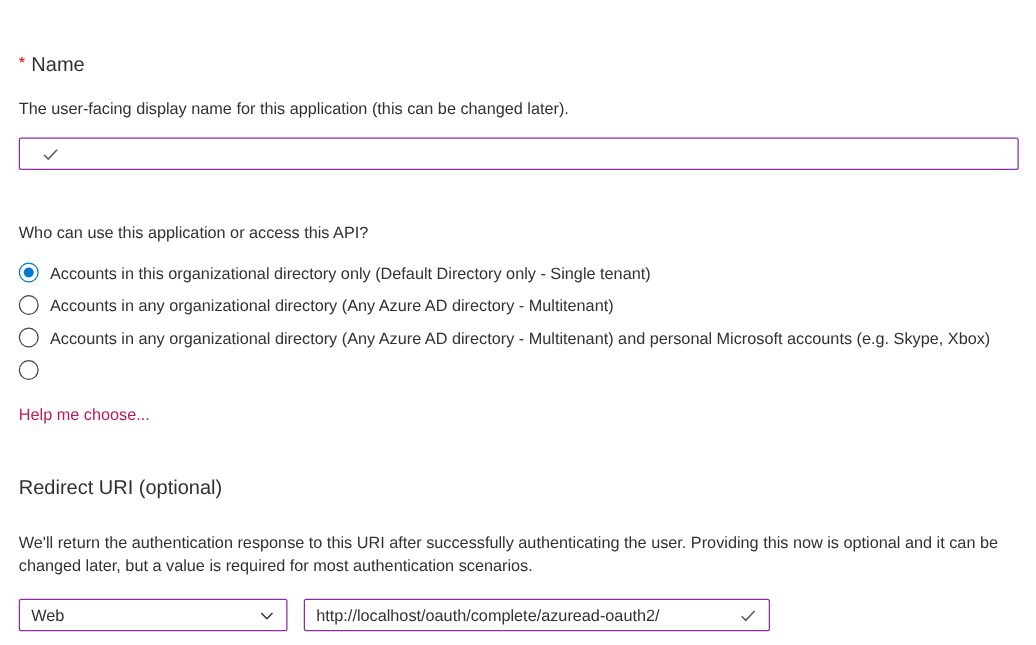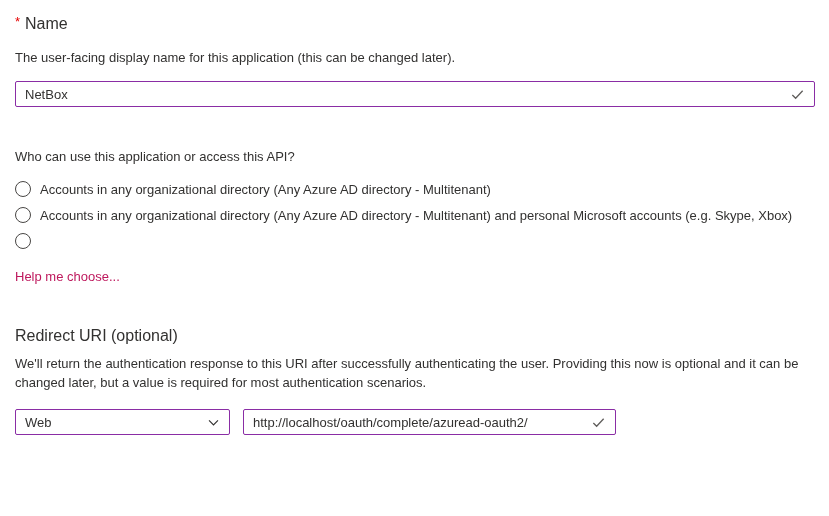--- a/index.html
+++ b/index.html
@@ -11,20 +11,21 @@
     font-size: 13px;
     color: #323130;
     padding: 10px 14px 0 15px;
     overflow: hidden;
   }
   .section-title {
     font-size: 16px;
     font-weight: 400;
     color: #323130;
     line-height: 24px;
+    margin-top: 28px;
   }
   .required-marker {
     color: #e50000;
     margin-right: 5px;
     font-size: 13px;
     vertical-align: 3px;
   }
   .desc {
     margin-top: 12px;
     font-size: 13px;
@@ -96,21 +97,21 @@
   .radio-label { font-size: 13px; color: #323130; }
   .help-link {
     display: inline-block;
     margin-top: 15px;
     color: #be185d;
     font-size: 13px;
     text-decoration: none;
     cursor: pointer;
   }
   .redirect-desc {
-    margin-top: 6px;
+    margin-top: 21px;
     font-size: 13px;
     line-height: 19px;
     max-width: 802px;
   }
   .uri-row {
     margin-top: 17px;
     display: flex;
     gap: 13px;
     align-items: center;
   }
@@ -130,34 +131,37 @@
 </style>
 </head>
 <body>
 
 <div class="section" style="margin-top:0;">
   <h2 class="section-title"><span class="required-marker">*</span><span>Name</span></h2>
 
   <p class="desc">The user-facing display name for this application (this can be changed later).</p>
 
   <div class="text-field">
-    <input type="text" value="NetBox" style="">
     <span class="field-check">
       <svg width="15" height="15" viewBox="0 0 16 16">
         <path d="M2.5 8.5l3.5 3.5 7.5-8" fill="none" stroke="#605e5c" stroke-width="1.4"></path>
       </svg>
     </span>
   </div>
 </div>
 
 <div class="section">
 
   <p class="question">Who can use this application or access this API?</p>
 
   <div class="radio-group">
+    <label class="radio-row">
+      <input type="radio" name="accountType" checked="" style="">
+      <span class="radio-label">Accounts in this organizational directory only (Default Directory only - Single tenant)</span>
+    </label>
     <label class="radio-row">
       <input type="radio" name="accountType" style="">
       <span class="radio-label">Accounts in any organizational directory (Any Azure AD directory - Multitenant)</span>
     </label>
     <label class="radio-row">
       <input type="radio" name="accountType" style="">
       <span class="radio-label">Accounts in any organizational directory (Any Azure AD directory - Multitenant) and personal Microsoft accounts (e.g. Skype, Xbox)</span>
     </label>
     <label class="radio-row">
       <input type="radio" name="accountType" style="">

